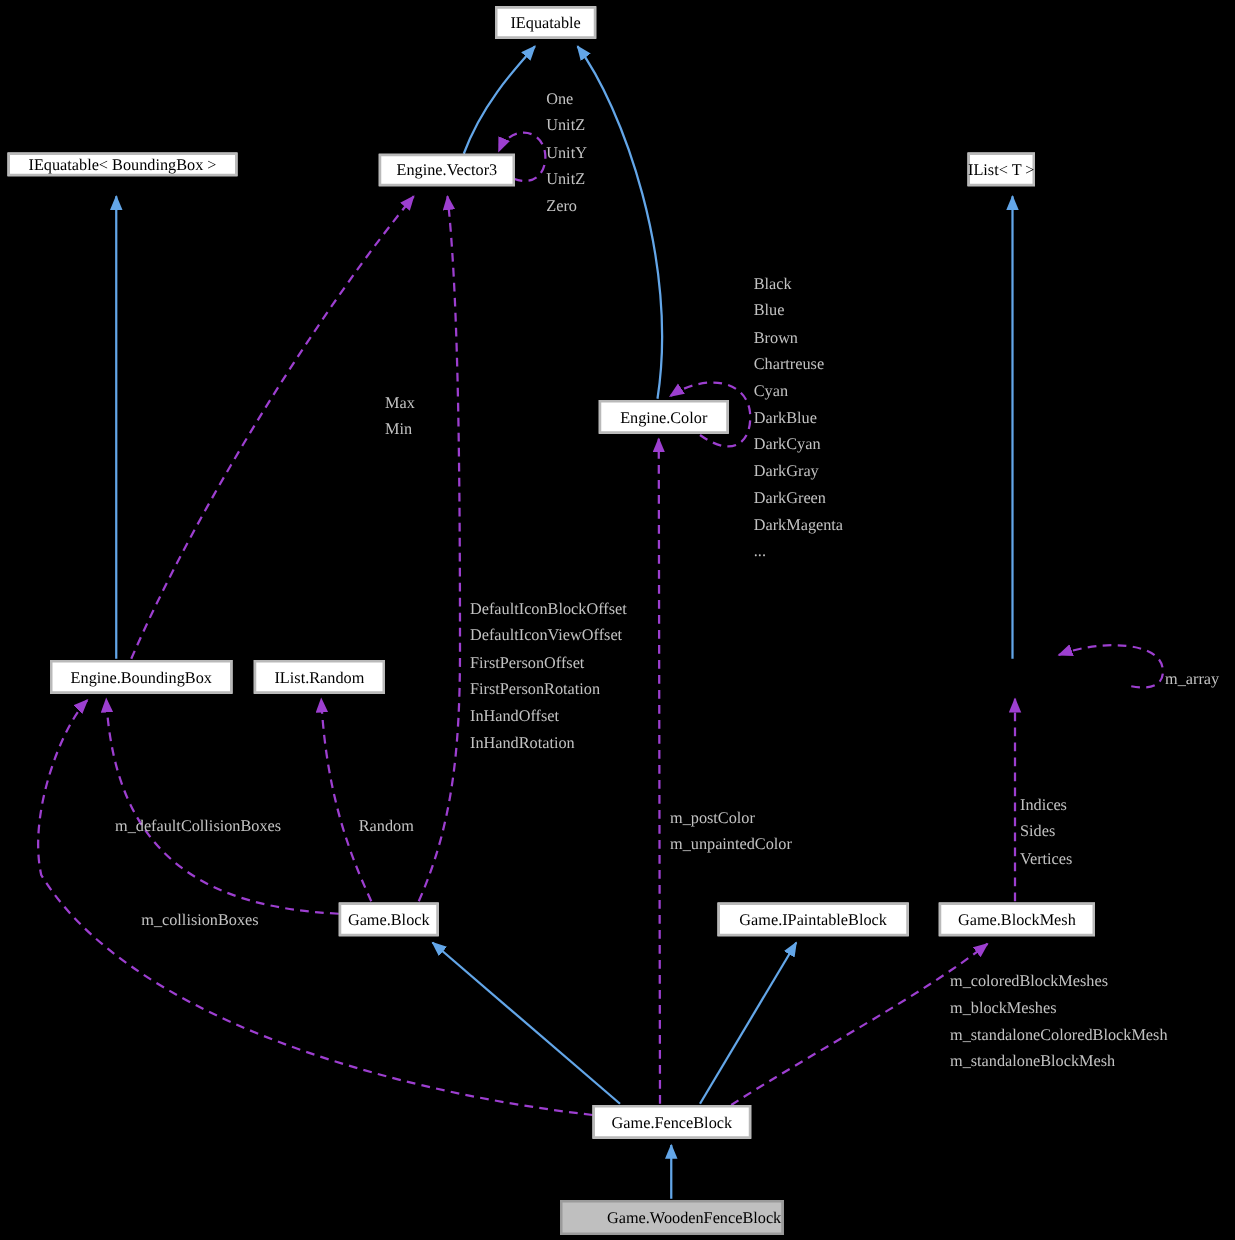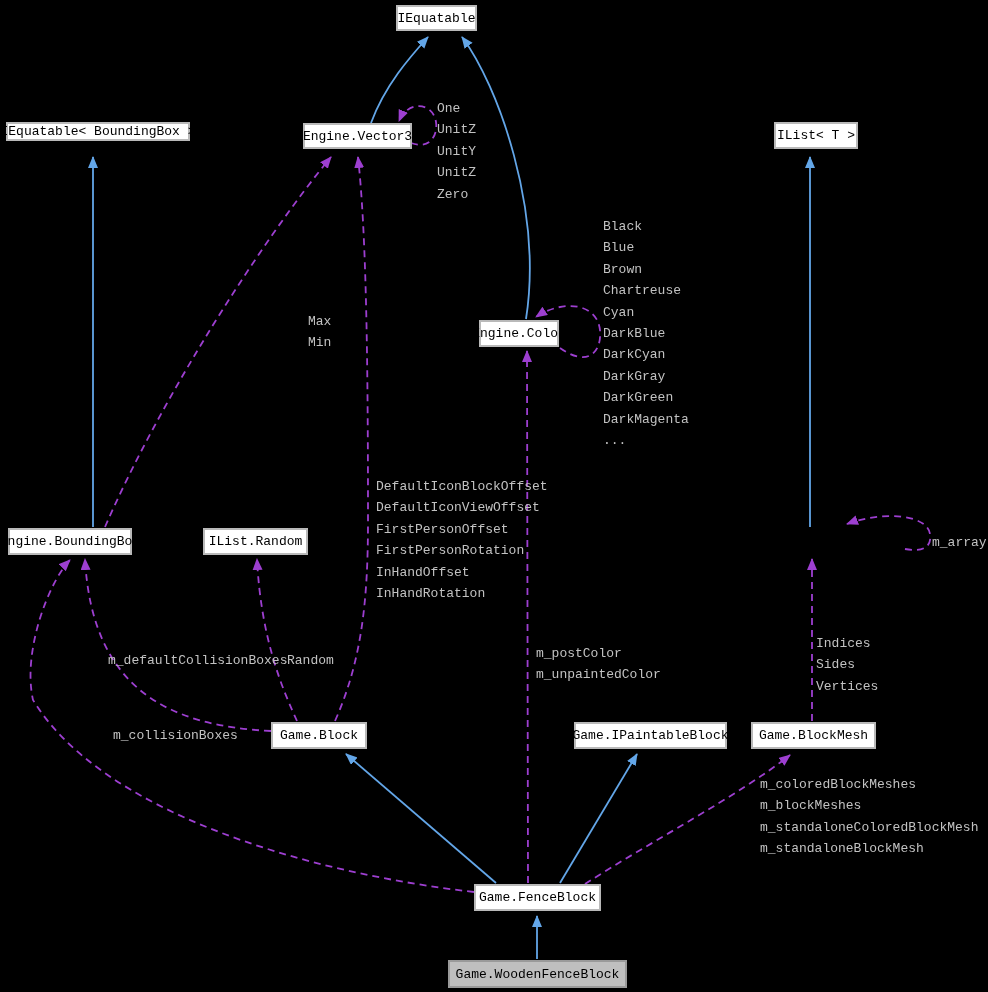--- a/index.html
+++ b/index.html
@@ -1,20 +1,20 @@
 <!DOCTYPE html>
 <html><head>
 <meta charset="utf-8">
 <style>
   html,body{margin:0;padding:0;background:var(--background,#000);}
   #canvas{
     position:relative;
     width:988px;height:992px;
     background:var(--background,#000);
-    font-family:Liberation Mono, monospace;
+    font-family:Liberation Serif, serif;
     overflow:hidden;
   }
   #edges{position:absolute;left:0;top:0;}
   .e-inh{fill:none;stroke:var(--inheritance-edge,#63a6e8);stroke-width:1.8;}
   .e-use{fill:none;stroke:var(--usage-edge,#9d3fd0);stroke-width:1.8;stroke-dasharray:7,5;}
   .arrow-inh{fill:var(--inheritance-edge,#63a6e8);stroke:none;}
   .arrow-use{fill:var(--usage-edge,#9d3fd0);stroke:none;}
   .node{
     position:absolute;
     background:var(--node-fill,#fff);
@@ -22,20 +22,21 @@
     color:var(--node-text,#000);
     font-size:13px;
     display:flex;align-items:center;justify-content:center;
     white-space:nowrap;
     box-sizing:border-box;
     cursor:pointer;
   }
   .node.selected{
     background:var(--selected-node-fill,#bfbfbf);
     border-color:var(--selected-node-border,#9a9a9a);
+    justify-content:flex-end;
   }
   .elabel{
     position:absolute;
     color:var(--edge-label-text,#c2c2c2);
     font-size:13px;
     line-height:21.4px;
     white-space:nowrap;
   }
 </style>
 </head>
@@ -76,49 +77,49 @@
 
   <div class="node" style="left:396px;top:5px;width:81px;height:26px">
     <span>IEquatable</span>
   </div>
   <div class="node" style="left:6px;top:122px;width:184px;height:19px">
     <span>IEquatable&lt; BoundingBox &gt;</span>
   </div>
   <div class="node" style="left:303px;top:123px;width:109px;height:26px">
     <span>Engine.Vector3</span>
   </div>
-  <div class="node" style="left:774px;top:122px;width:84px;height:27px">
+  <div class="node" style="left:774px;top:122px;width:54px;height:27px">
     <span>IList&lt; T &gt;</span>
   </div>
-  <div class="node" style="left:479px;top:320px;width:80px;height:27px">
+  <div class="node" style="left:479px;top:320px;width:104px;height:27px">
     <span>Engine.Color</span>
   </div>
-  <div class="node" style="left:8px;top:528px;width:124px;height:27px">
+  <div class="node" style="left:40px;top:528px;width:146px;height:27px">
     <span>Engine.BoundingBox</span>
   </div>
   <div class="node" style="left:203px;top:528px;width:105px;height:27px">
     <span>IList.Random</span>
   </div>
-  <div class="node" style="left:271px;top:722px;width:96px;height:27px">
+  <div class="node" style="left:271px;top:722px;width:80px;height:27px">
     <span>Game.Block</span>
   </div>
   <div class="node" style="left:574px;top:722px;width:153px;height:27px">
     <span>Game.IPaintableBlock</span>
   </div>
   <div class="node" style="left:751px;top:722px;width:125px;height:27px">
     <span>Game.BlockMesh</span>
   </div>
   <div class="node" style="left:474px;top:884px;width:127px;height:27px">
     <span>Game.FenceBlock</span>
   </div>
   <div class="node selected" style="left:448px;top:960px;width:179px;height:28px">
     <span>Game.WoodenFenceBlock</span>
   </div>
 
-  <div class="elabel" style="left:437px;top:98px">
+  <div class="elabel" style="left:437px;top:68px">
       <div>One</div>
       <div>UnitZ</div>
       <div>UnitY</div>
       <div>UnitZ</div>
       <div>Zero</div>
     </div>
   <div class="elabel" style="left:603px;top:216px">
       <div>Black</div>
       <div>Blue</div>
       <div>Brown</div>
@@ -137,21 +138,21 @@
     </div>
   <div class="elabel" style="left:376px;top:476px">
       <div>DefaultIconBlockOffset</div>
       <div>DefaultIconViewOffset</div>
       <div>FirstPersonOffset</div>
       <div>FirstPersonRotation</div>
       <div>InHandOffset</div>
       <div>InHandRotation</div>
     </div>
   <div class="elabel" style="left:932px;top:532px">m_array</div>
-  <div class="elabel" style="left:108px;top:650px">m_defaultCollisionBoxes</div>
+  <div class="elabel" style="left:92px;top:650px">m_defaultCollisionBoxes</div>
   <div class="elabel" style="left:287px;top:650px">Random</div>
   <div class="elabel" style="left:113px;top:725px">m_collisionBoxes</div>
   <div class="elabel" style="left:536px;top:643px">
       <div>m_postColor</div>
       <div>m_unpaintedColor</div>
     </div>
   <div class="elabel" style="left:816px;top:633px">
       <div>Indices</div>
       <div>Sides</div>
       <div>Vertices</div>

